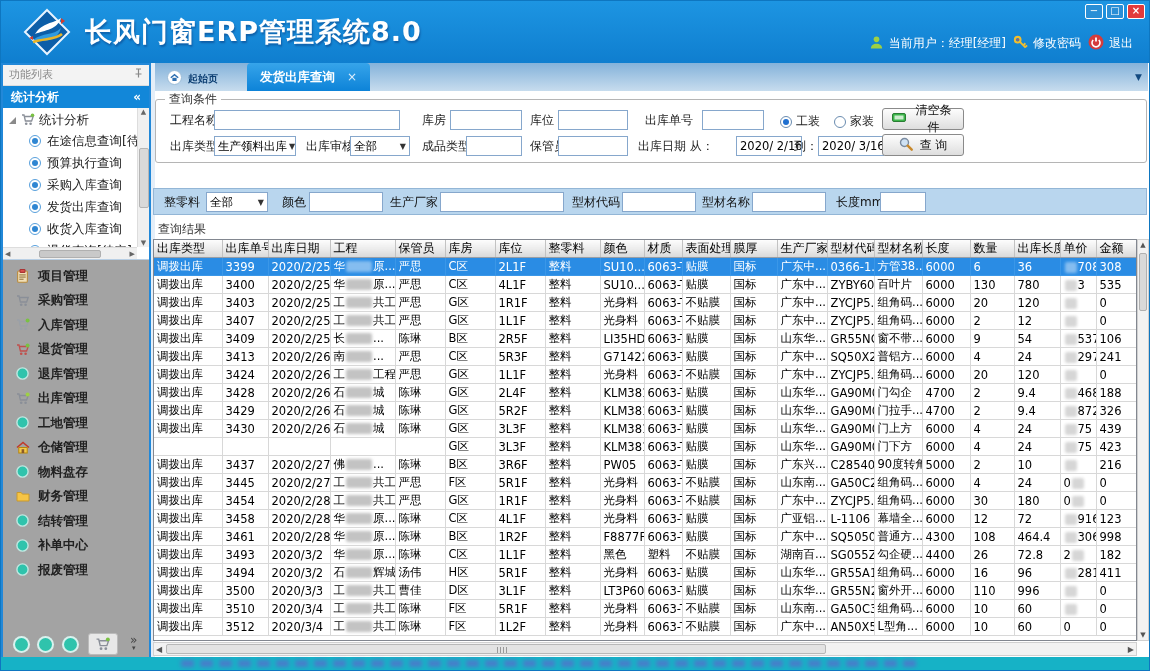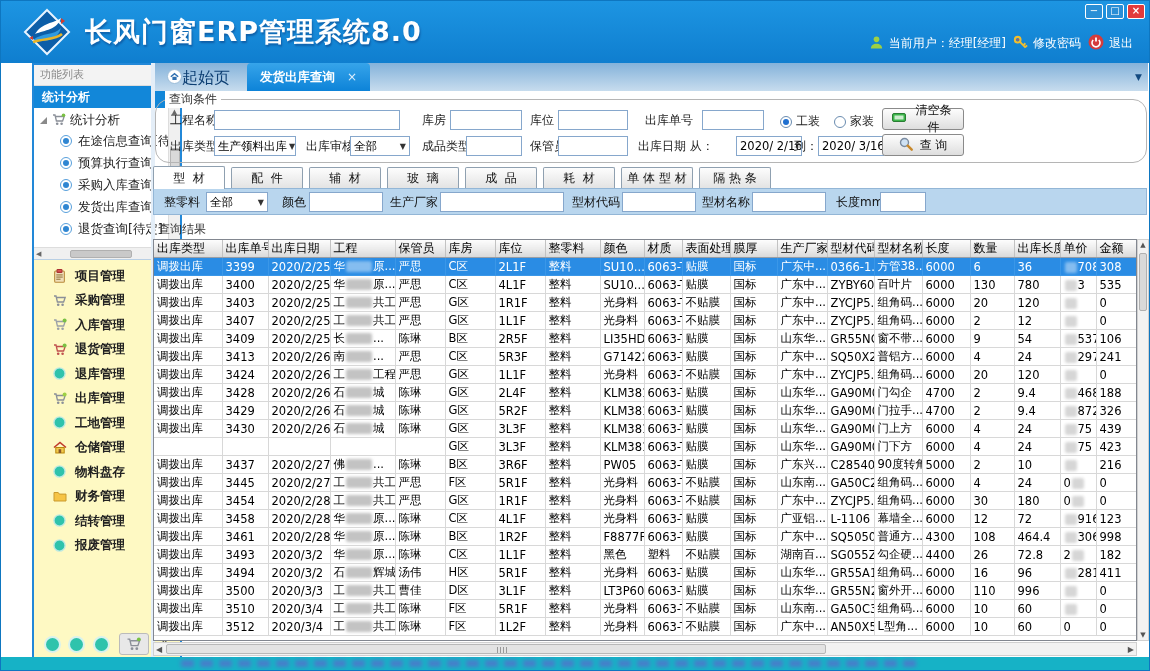--- a/index.html
+++ b/index.html
@@ -15,64 +15,64 @@
     font-size:10px; line-height:12px; text-align:center; border-radius:2px; cursor:default; }
   .win-btn.close { background:#e23b3b; font-weight:bold; }
   .logo { position:absolute; left:22px; top:7px; }
   .app-title { position:absolute; left:84px; top:13px; color:#fff; font-size:27px; font-weight:bold;
     letter-spacing:1px; text-shadow:1px 2px 2px rgba(0,0,60,.3); }
   .user-area { position:absolute; right:16px; top:33px; display:flex; align-items:center; gap:7px;
     color:#fff; font-size:12px; }
   .user-area .grp { display:flex; align-items:center; gap:5px; }
 
   
-  .sidebar { position:absolute; left:0; top:62px; width:150px; height:596px; background:#fef9c3;
-    border:2px solid #2288d8;margin-left:31px; }
+  .sidebar { position:absolute; left:0; top:62px; width:150px; height:596px; background:#a3a3a3;
+    border:2px solid #2288d8; }
   .func-header { height:21px; background:#f3f3f3; border-bottom:1px solid #ddd; color:#8a8a8a;
     font-size:11px; line-height:20px; padding:0 6px; display:flex; justify-content:space-between; align-items:center; }
   .section-band { height:22px; background:#1287d9; color:#fff; font-size:12px; font-weight:bold;
     line-height:22px; padding:0 8px; display:flex; justify-content:space-between; }
   .tree { position:relative; height:152px; border-bottom:1px solid #b9cfe4; overflow:hidden; background:#fff; }
   .tree-root { display:flex; align-items:center; gap:4px; padding:4px 0 1px 6px; font-size:12.5px; color:#222; }
   .tw { width:0; height:0; border-left:7px solid transparent; border-bottom:7px solid #8a8a8a; margin-right:1px; }
   .tree-item { display:flex; align-items:center; gap:6px; padding:2.5px 0 2.5px 26px; font-size:12.5px; color:#222; white-space:nowrap; }
   .tree-dot { width:12px; height:12px; border-radius:50%; background:#fff; border:1px solid #58a0dc; position:relative; flex:0 0 12px; }
   .tree-dot::after { content:""; position:absolute; inset:2px; border-radius:50%; background:#2f86d2; }
   .tree-vscroll { position:absolute; right:0; top:0; bottom:12px; width:12px; background:#f0f0f0; border-left:1px solid #ddd;
     display:flex; flex-direction:column; justify-content:space-between; align-items:center; font-size:7px; color:#666; }
   .tree-vscroll .thumb { width:10px; height:60px; background:#d9d9d9; border:1px solid #b5b5b5; border-radius:2px; }
   .tree-hscroll { position:absolute; left:0; right:12px; bottom:0; height:12px; background:#f0f0f0; border-top:1px solid #ddd;
     display:flex; justify-content:space-between; align-items:center; font-size:7px; color:#666; padding:0 2px; }
   .tree-hscroll .thumb { width:62px; height:8px; background:#c9c9c9; border:1px solid #b0b0b0; border-radius:2px; }
   .modules { padding-top:4px; }
-  .module { height:24.5px; display:flex; align-items:center; gap:8px; padding-left:19px; font-size:12.5px;
+  .module { height:24.5px; display:flex; align-items:center; gap:8px; padding-left:13px; font-size:12.5px;
     font-weight:bold; color:#222; white-space:nowrap; }
   .module .mic { width:14px; height:14px; flex:0 0 14px; display:inline-flex; }
   .side-footer { position:absolute; left:0; right:0; bottom:1px; height:24px; display:flex; align-items:center;
     justify-content:space-evenly; }
   .dotbtn { width:13px; height:13px; border-radius:50%; background:#2fc3ac; box-shadow:0 0 0 2px #d8f2ee; }
   .cartbtn { width:30px; height:22px; background:#e8e8e8; border:1px solid #bbb; border-radius:3px;
     display:flex; align-items:center; justify-content:center; }
   .chev { font-size:12px; color:#444; line-height:8px; text-align:center; }
   .chev small { display:block; font-size:7px; color:#444; }
   .splitter { position:absolute; left:150px; top:62px; width:4px; height:596px; background:#e4eef8; }
 
   
   .tabbar { position:absolute; left:154px; right:1px; top:62px; height:28px;
     background:linear-gradient(#84b2da,#c7dcee); }
-  .tab-home { position:absolute; left:2px; top:3px; height:25px; display:flex; align-items:center; 
-    padding:0 10px; color:#0d3f73; font-size:16px; }
+  .tab-home { position:absolute; left:2px; top:3px; height:25px; display:flex; align-items:center; gap:6px;
+    padding:0 10px; color:#0d3f73; font-size:10px;font-weight:bold; }
   .tab-active { position:absolute; left:92px; top:0; height:28px; background:linear-gradient(#36a4ea,#0d83d8);
     border-radius:4px 4px 0 0; color:#fff; font-weight:bold; font-size:12.5px; display:flex; align-items:center;
     gap:12px; padding:0 13px; }
   .tab-close { font-weight:normal; font-size:12px; color:#dceefc; }
   .tabbar-caret { position:absolute; right:6px; top:9px; font-size:9px; color:#134a80; }
 
   
-  .query-box { position:absolute; left:154px; top:98px; width:992px; height:64px; border:1px solid #b5b5b5; border-radius:14px; }
+  .query-box { position:absolute; left:154px; top:98px; width:992px; height:64px; border:1px solid #b5b5b5; border-radius:3px; }
   .query-title { position:absolute; left:9px; top:-9px; background:#fff; padding:0 4px; font-size:12px; color:#333; }
   .qlabel { position:absolute; font-size:12px; color:#222; line-height:20px; white-space:nowrap; }
   .qinput { position:absolute; height:20px; border:1px solid #86a7cc; background:#fff; }
   .combo { position:absolute; height:20px; border:1px solid #86a7cc; background:#fff; font-size:11.5px;
     display:flex; align-items:center; justify-content:space-between; padding:0 3px; white-space:nowrap; overflow:hidden; }
   .combo .caret { font-size:8px; color:#333; margin-left:2px; }
   .radio-grp { position:absolute; display:flex; align-items:center; gap:4px; font-size:12px; color:#222; }
   .radio { width:12px; height:12px; border-radius:50%; border:1px solid #6a8cb0; background:#fff; display:inline-block; }
   .radio.on::after { content:""; display:block; margin:2px; width:6px; height:6px; border-radius:50%; background:#1f6fd0; }
   .btn { position:absolute; height:22px; border:1px solid #8a8a8a; background:linear-gradient(#fdfdfd,#dedede);
@@ -208,20 +208,24 @@
           <div class="tree-item">
             <span class="tree-dot"></span>
             <span>采购入库查询</span>
           </div>
           <div class="tree-item">
             <span class="tree-dot"></span>
             <span>发货出库查询</span>
           </div>
           <div class="tree-item">
             <span class="tree-dot"></span>
+            <span>收货入库查询</span>
+          </div>
+          <div class="tree-item">
+            <span class="tree-dot"></span>
             <span>退货查询[待定]</span>
           </div>
         </div>
       <div class="tree-vscroll">
           <span>▲</span>
           <span class="thumb"></span>
           <span>▼</span>
         </div>
       <div class="tree-hscroll">
           <span>◀</span>
@@ -329,20 +333,29 @@
           <span>财务管理</span>
         </div>
         <div class="module">
           <span class="mic">
             <svg width="13" height="13" viewBox="0 0 13 13">
               <circle cx="6.5" cy="6.5" r="5.6" fill="#2fc3ac"></circle>
               <circle cx="6.5" cy="6.5" r="5.6" fill="none" stroke="#bfe9e2" stroke-width="1.4"></circle>
             </svg>
           </span>
           <span>结转管理</span>
+        </div>
+        <div class="module">
+          <span class="mic">
+            <svg width="13" height="13" viewBox="0 0 13 13">
+              <circle cx="6.5" cy="6.5" r="5.6" fill="#2fc3ac"></circle>
+              <circle cx="6.5" cy="6.5" r="5.6" fill="none" stroke="#bfe9e2" stroke-width="1.4"></circle>
+            </svg>
+          </span>
+          <span>补单中心</span>
         </div>
         <div class="module">
           <span class="mic">
             <svg width="13" height="13" viewBox="0 0 13 13">
               <circle cx="6.5" cy="6.5" r="5.6" fill="#2fc3ac"></circle>
               <circle cx="6.5" cy="6.5" r="5.6" fill="none" stroke="#bfe9e2" stroke-width="1.4"></circle>
             </svg>
           </span>
           <span>报废管理</span>
         </div>
@@ -431,30 +444,20 @@
     </span>
     <button class="btn" style="left:726px;top:34px;width:82px;justify-content:center">
       <span><svg width="14" height="14" viewBox="0 0 14 14">
             <circle cx="5.5" cy="5.5" r="4" fill="#cfe2f4" stroke="#7a8ba0" stroke-width="1.4"></circle>
             <path d="M8.7 8.7l4 4" stroke="#c8882a" stroke-width="2.4" stroke-linecap="round"></path>
           </svg></span>
       <span>查  询</span>
     </button>
   </div>
 
-  <div class="mat-tabs">
-      <div class="mat-tab active">型  材</div>
-      <div class="mat-tab">配  件</div>
-      <div class="mat-tab">辅  材</div>
-      <div class="mat-tab">玻  璃</div>
-      <div class="mat-tab">成  品</div>
-      <div class="mat-tab">耗  材</div>
-      <div class="mat-tab">单 体 型 材</div>
-      <div class="mat-tab">隔 热 条</div>
-    </div>
 
   <div class="filter-bar">
     <span class="qlabel" style="left:10px;top:3px">整零料</span>
     <span class="combo" style="left:52px;top:3px;width:62px">
       <span>全部</span>
         <span class="caret">▼</span>
     </span>
     <span class="qlabel" style="left:128px;top:3px">颜色</span>
     <input class="qinput" style="left: 155px; top: 3px; width: 74px;">
     <span class="qlabel" style="left:236px;top:3px">生产厂家</span>

